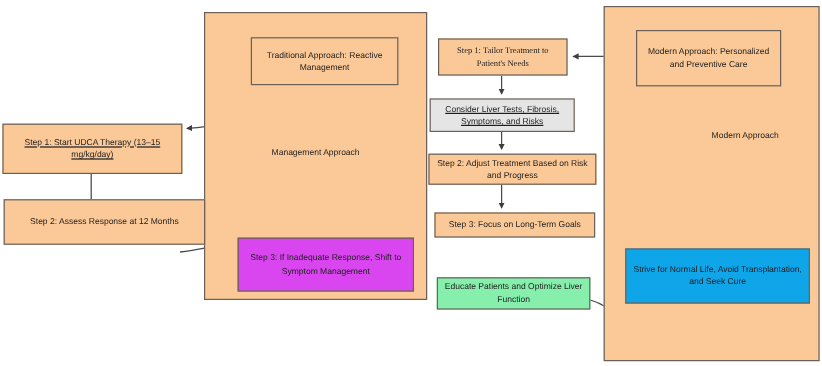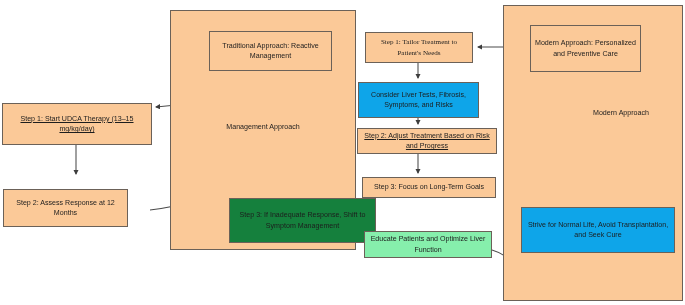--- a/index.html
+++ b/index.html
@@ -91,24 +91,24 @@
 
   <div id="container-layer">
       <div class="container-node" style="left: 170px; top: 10px; width: 186px; height: 240px; background: rgb(251, 201, 152); border-color: rgb(107, 97, 88);"></div>
       <div class="container-label" style="left: 170px; top: 122px; width: 186px;">Management Approach</div>
       <div class="container-node" style="left: 503px; top: 5px; width: 180px; height: 296px; background: rgb(251, 201, 152); border-color: rgb(107, 97, 88);"></div>
       <div class="container-label" style="left: 503px; top: 108px; width: 212px; margin-left: 12px;">Modern Approach</div>
     </div>
   <div id="node-layer">
       <div class="node" style="left: 209px; top: 31px; width: 123px; height: 40px; background: rgb(251, 201, 152); border-color: rgb(107, 97, 88);">Traditional Approach: Reactive Management</div>
       <div class="node" style="left: 2px; top: 103px; width: 150px; height: 42px; background: rgb(251, 201, 152); border-color: rgb(107, 97, 88); text-decoration: underline;">Step 1: Start UDCA Therapy (13–15 mg/kg/day)</div>
-      <div class="node" style="left: 3px; top: 189px; width: 125px; height: 38px; background: rgb(251, 201, 152); border-color: rgb(107, 97, 88);">Step 2: Assess Response at 12 Months</div>
-      <div class="node" style="left: 198px; top: 198px; width: 147px; height: 45px; background: #15803d; border-color: rgb(107, 97, 88); margin-left: 31px;">Step 3: If Inadequate Response, Shift to Symptom Management</div>
-      <div class="node" style="left: 530px; top: 25px; width: 111px; height: 47px; background: rgb(251, 201, 152); border-color: rgb(107, 97, 88);">Modern Approach: Personalized and Preventive Care</div>
+      <div class="node" style="left: 3px; top: 166px; width: 168px; height: 38px; background: rgb(251, 201, 152); border-color: rgb(107, 97, 88);">Step 2: Assess Response at 12 Months</div>
+      <div class="node" style="left: 198px; top: 198px; width: 147px; height: 45px; background: #d946ef; border-color: rgb(107, 97, 88);">Step 3: If Inadequate Response, Shift to Symptom Management</div>
+      <div class="node" style="left: 530px; top: 25px; width: 121px; height: 47px; background: rgb(251, 201, 152); border-color: rgb(107, 97, 88);">Modern Approach: Personalized and Preventive Care</div>
       <div class="node" style="left: 365px; top: 32px; width: 108px; height: 31px; background: rgb(251, 201, 152); border-color: rgb(107, 97, 88); font-family: Liberation Serif, serif;">Step 1: Tailor Treatment to Patient's Needs</div>
-      <div class="node" style="left: 358px; top: 82px; width: 121px; height: 36px; background: #0ea5e9; border-color: rgb(107, 97, 88);">Consider Liver Tests, Fibrosis, Symptoms, and Risks</div>
-      <div class="node" style="left: 357px; top: 128px; width: 140px; height: 26px; background: rgb(251, 201, 152); border-color: rgb(107, 97, 88); text-decoration: underline;">Step 2: Adjust Treatment Based on Risk and Progress</div>
+      <div class="node" style="left: 358px; top: 82px; width: 121px; height: 28px; background: #e5e5e5; border-color: rgb(107, 97, 88); text-decoration: underline;">Consider Liver Tests, Fibrosis, Symptoms, and Risks</div>
+      <div class="node" style="left: 357px; top: 128px; width: 140px; height: 26px; background: rgb(251, 201, 152); border-color: rgb(107, 97, 88);">Step 2: Adjust Treatment Based on Risk and Progress</div>
       <div class="node" style="left: 362px; top: 177px; width: 134px; height: 21px; background: rgb(251, 201, 152); border-color: rgb(107, 97, 88);">Step 3: Focus on Long-Term Goals</div>
       <div class="node" style="left: 364px; top: 231px; width: 128px; height: 27px; background: #86efac; border-color: rgb(107, 97, 88);">Educate Patients and Optimize Liver Function</div>
       <div class="node" style="left: 521px; top: 207px; width: 154px; height: 46px; background: #0ea5e9; border-color: rgb(107, 97, 88);">Strive for Normal Life, Avoid Transplantation, and Seek Cure</div>
     </div>
 
 </div>
 
 </body></html>

